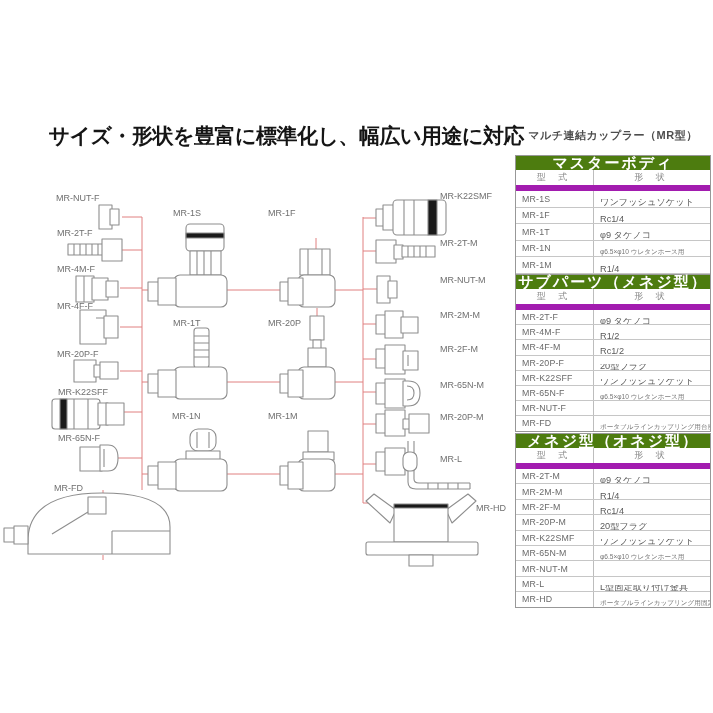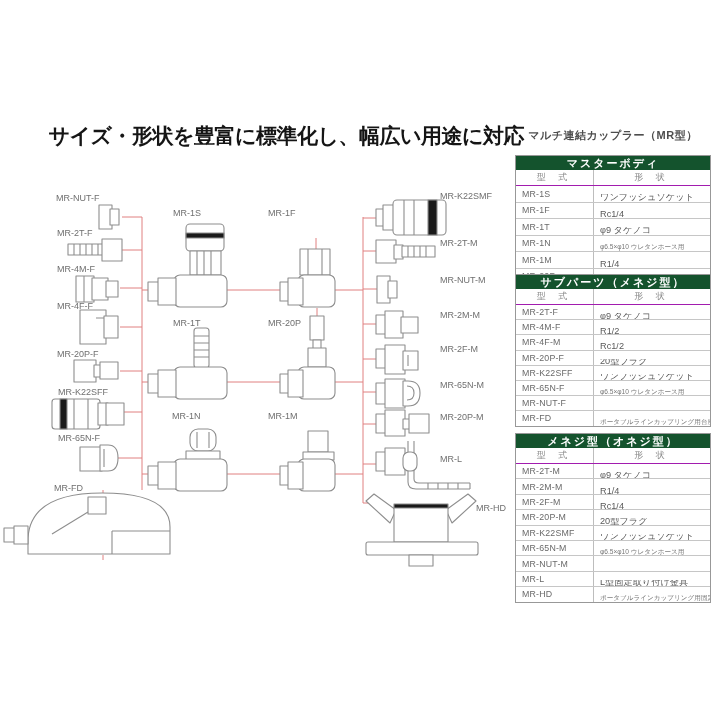--- a/index.html
+++ b/index.html
@@ -6,23 +6,23 @@
   #canvas{position:relative;width:713px;height:713px;background:#ffffff;overflow:hidden;
           font-family:"Liberation Sans",sans-serif;}
   
   .headline{position:absolute;left:24px;top:123px;width:500px;font-size:21px;line-height:26px;
             font-weight:800;color:#151515;letter-spacing:-0.5px;white-space:nowrap;text-align:right;}
   
   .panel-title{position:absolute;left:515px;top:128px;width:196px;text-align:center;
                font-size:11px;color:#4d4d4d;letter-spacing:0.5px;white-space:nowrap;font-weight:bold;}
   .ptable{position:absolute;left:515px;width:196px;background:#fff;border:1px solid #989898;box-sizing:border-box;}
   .t1{top:155px}.t2{top:274px}.t3{top:433px}
-  .tbar{height:14px;background:#14532d;color:#ffffff;font-size:11px;font-weight:bold;
+  .tbar{height:14px;background:#4d7c0f;color:#ffffff;font-size:15px;font-weight:bold;
         display:flex;align-items:center;justify-content:center;letter-spacing:2px;}
-  .thead{display:grid;grid-template-columns:78px 1fr;height:15px;border-bottom:1px solid #a21caf;}
+  .thead{display:grid;grid-template-columns:78px 1fr;height:15px;border-bottom:6px solid #a21caf;}
   .thead .hc{display:flex;align-items:center;justify-content:center;font-size:9px;color:#8a8a8a;letter-spacing:5px;}
   .thead .hc:first-child{border-right:1px solid #bdbdbd;}
   .trow{display:grid;grid-template-columns:78px 1fr;}
   .rows .trow:not(:first-child){border-top:1px solid #c6c6c6;}
   .t1 .trow{height:15.5px}.t2 .trow{height:14.2px}.t3 .trow{height:14.4px}
   .tc{display:flex;align-items:center;overflow:hidden;white-space:nowrap;}
   .tc.model{border-right:1px solid #bdbdbd;padding-left:6px;font-size:8.8px;color:#6a6a6a;letter-spacing:0.2px;}
   .tc.shape{padding-left:6px;font-size:9.2px;color:#5a5a5a;margin-top:8px;}
   .tc.shape.tiny{font-size:6.6px;color:#777;}
   svg text{font-family:"Liberation Sans",sans-serif;font-size:9px;fill:#6f6f6f;}

